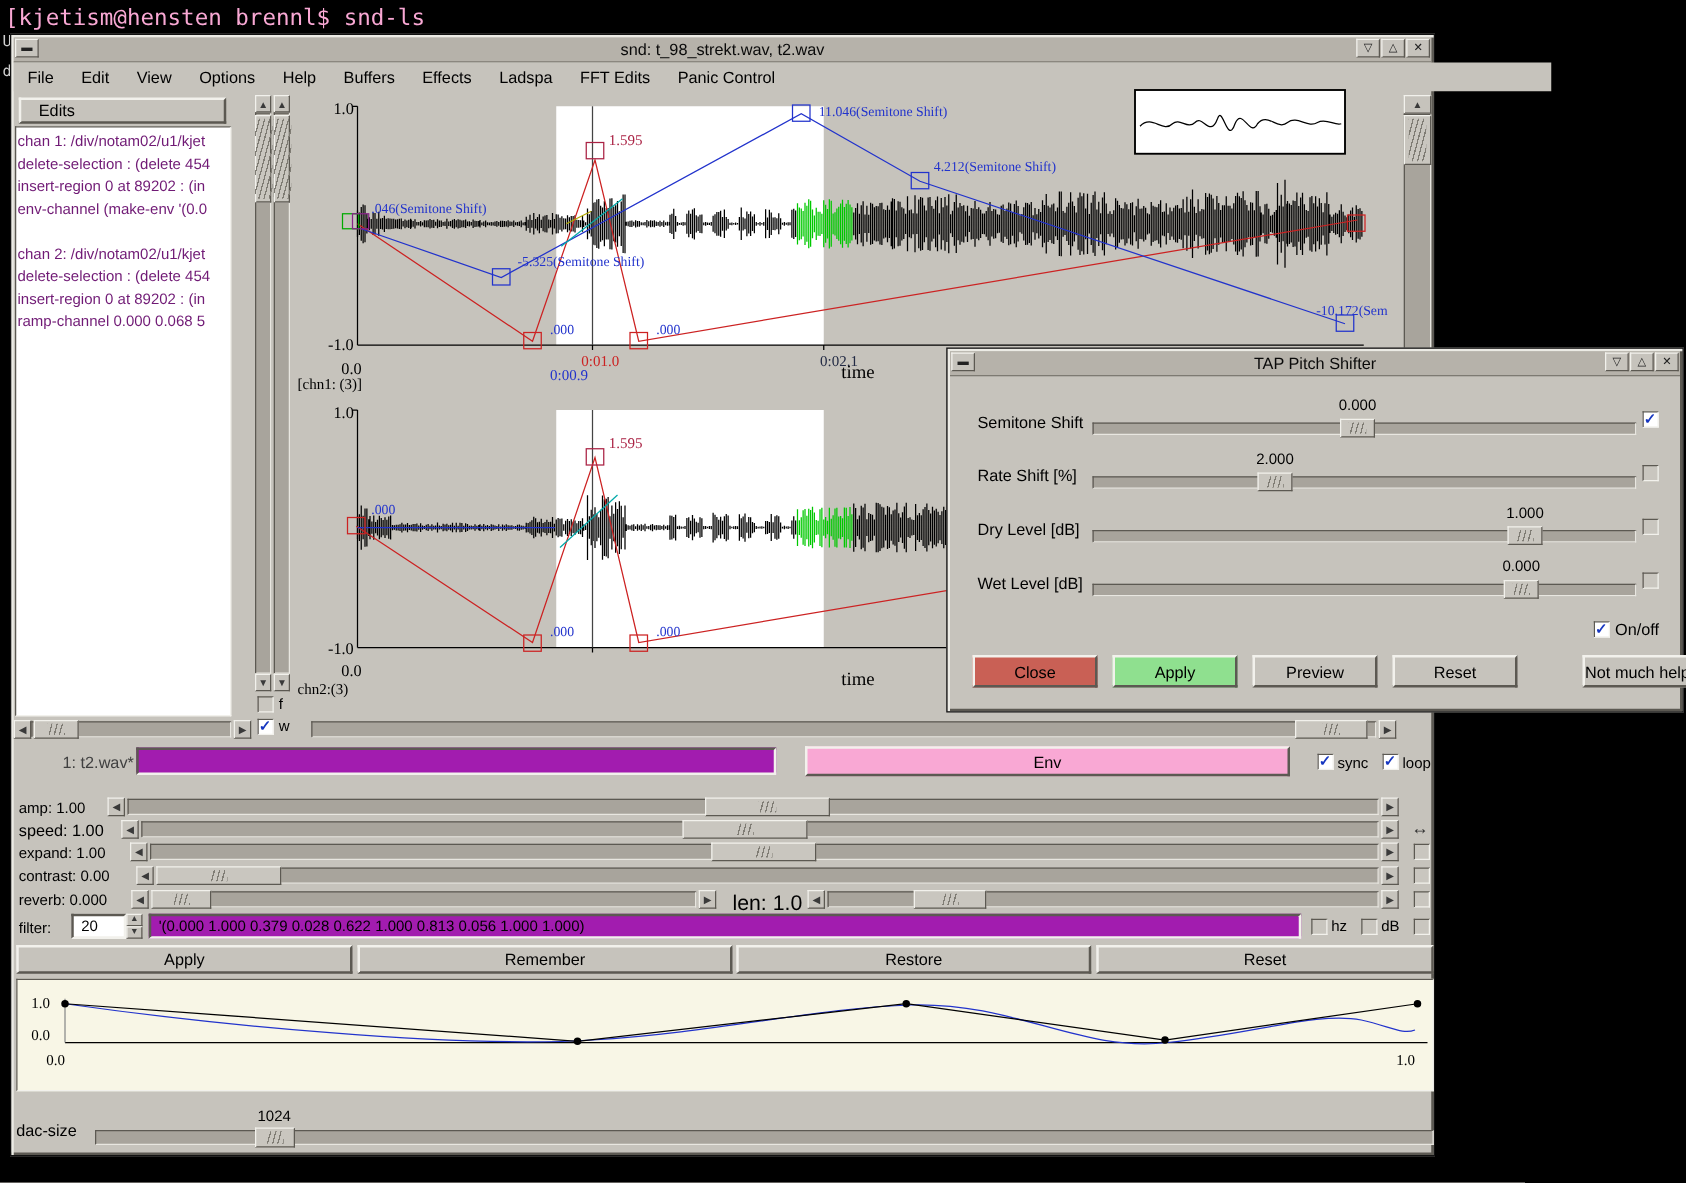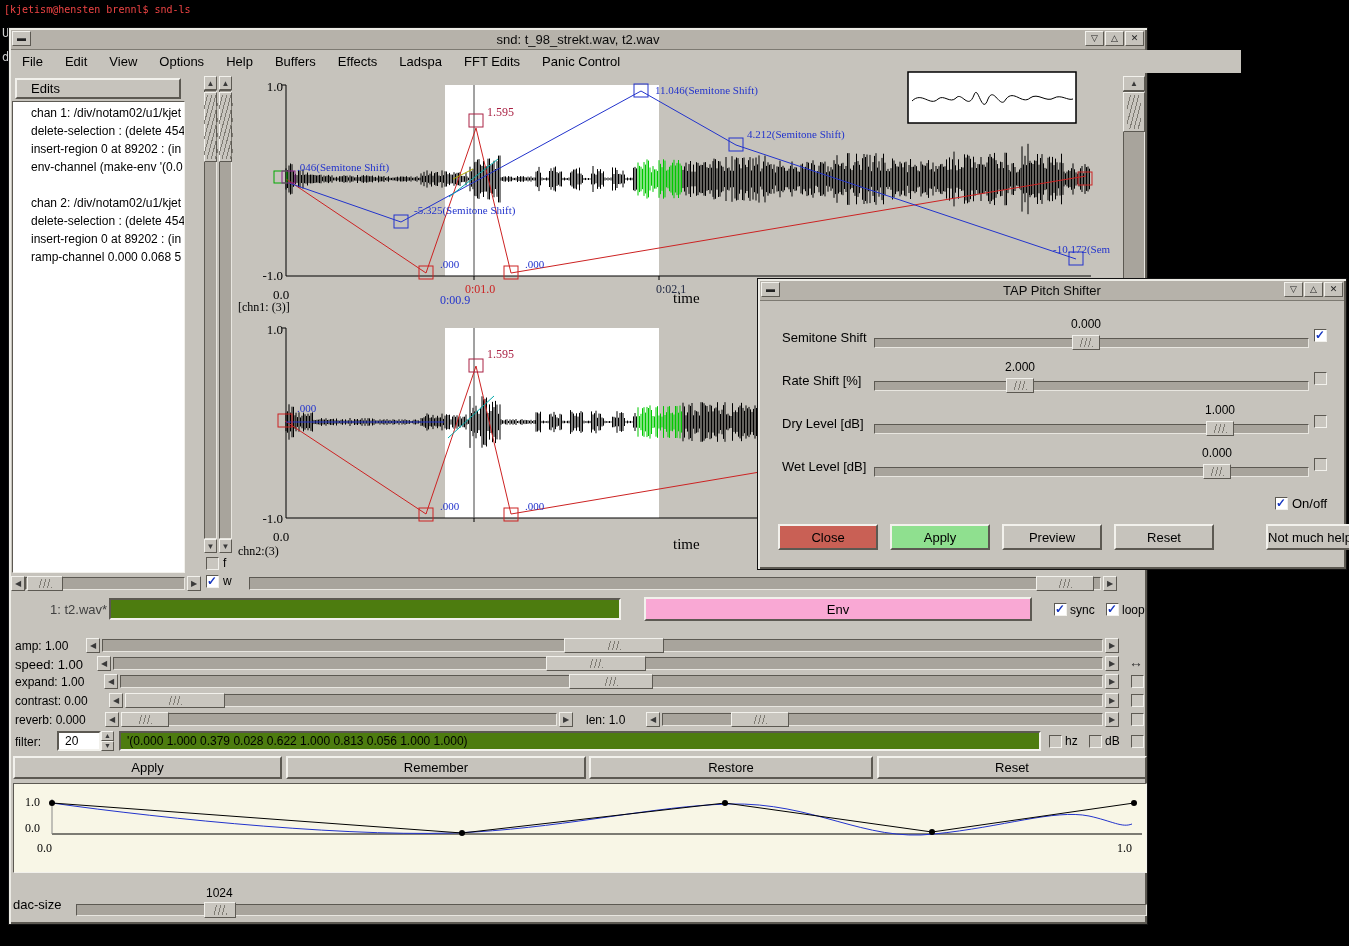--- a/index.html
+++ b/index.html
@@ -10,43 +10,43 @@
     border:1px solid #111;box-shadow:inset 2px 2px 0 #ecebe5, inset -2px -2px 0 #5c5952;box-sizing:border-box;}
   .titlebar{position:absolute;background:#b6b2aa;border-bottom:1px solid #7d7a72;}
   .tb-title{position:absolute;width:100%;text-align:center;font-size:13px;color:#0a0a0a;line-height:19px;}
   .tbtn{position:absolute;width:19px;height:15px;background:#c6c3bc;border:1px solid;
     border-color:#f2f1ec #5c5952 #5c5952 #f2f1ec;box-sizing:border-box;font-size:9px;
     text-align:center;line-height:13px;color:#222;}
   .menubar{position:absolute;display:flex;align-items:center;background:#c6c3bc;}
   .menu-item{padding:0 11px;font-size:13px;color:#000;white-space:nowrap;}
   .btn{position:absolute;background:#c6c3bc;border:2px solid;border-color:#f2f1ec #5c5952 #5c5952 #f2f1ec;
     box-sizing:border-box;display:flex;align-items:center;justify-content:center;font-size:13px;color:#000;}
-  .field{position:absolute;background:#4d7c0f;border:2px solid;border-color:#5c5952 #f2f1ec #f2f1ec #5c5952;
+  .field{position:absolute;background:#a21caf;border:2px solid;border-color:#5c5952 #f2f1ec #f2f1ec #5c5952;
     box-sizing:border-box;font-size:12px;color:#000;padding:1px 6px;white-space:nowrap;overflow:hidden;}
   .trough{position:absolute;background:#a8a49c;border:1px solid;border-color:#5c5952 #e8e6e0 #e8e6e0 #5c5952;box-sizing:border-box;}
   .thumb{position:absolute;background:#c9c6bf;border:1px solid;border-color:#f2f1ec #5c5952 #5c5952 #f2f1ec;box-sizing:border-box;}
   .thumb::after{content:"";position:absolute;top:2px;bottom:2px;left:50%;width:14px;transform:translateX(-50%);
     background:repeating-linear-gradient(105deg,transparent 0 3px,#7f7c74 3px 4px);}
   .arrow{position:absolute;background:#c6c3bc;border:1px solid;border-color:#f2f1ec #5c5952 #5c5952 #f2f1ec;
     box-sizing:border-box;font-size:8px;color:#3a3a3a;text-align:center;line-height:13px;}
   .cb{position:absolute;width:13px;height:13px;background:#c9c6bf;border:1px solid;
     border-color:#5c5952 #f2f1ec #f2f1ec #5c5952;box-sizing:border-box;}
   .cb.on{background:#fff;}
   .cb.on::after{content:"✓";position:absolute;left:0;top:-2px;font-size:12px;font-weight:bold;color:#1636c0;}
   .lbl{position:absolute;font-size:13px;color:#000;white-space:nowrap;}
   .axis{position:absolute;font-family:"Liberation Serif",serif;font-size:13px;color:#000;white-space:nowrap;}
   .ann{position:absolute;font-family:"Liberation Serif",serif;font-size:11px;color:#000;white-space:nowrap;}
-  .list-item{height:18px;line-height:18px;font-size:12px;padding-left:18px;white-space:nowrap;overflow:hidden;color:#000000;}
+  .list-item{height:18px;line-height:18px;font-size:12px;padding-left:1px;white-space:nowrap;overflow:hidden;color:#701a75;}
   #edits-list{position:absolute;left:3px;top:73px;width:173px;height:472px;background:#fff;
     border:1px solid;border-color:#5c5952 #f2f1ec #f2f1ec #5c5952;box-sizing:border-box;padding-top:2px;}
   #env-editor{position:absolute;left:4px;top:755px;width:1134px;height:90px;background:#f8f6e6;
     border:1px solid;border-color:#5c5952 #f2f1ec #f2f1ec #5c5952;box-sizing:border-box;}
   #dialog{position:absolute;left:757px;top:278px;width:590px;height:292px;background:#c6c3bc;
     border:1px solid #111;box-shadow:inset 2px 2px 0 #ecebe5, inset -2px -2px 0 #5c5952;box-sizing:border-box;z-index:10;}
-  .term{position:absolute;color:#ef4444;font-family:"DejaVu Sans Mono",monospace;font-size:10px;white-space:pre;}
+  .term{position:absolute;color:#f9a8d4;font-family:"DejaVu Sans Mono",monospace;font-size:18px;white-space:pre;}
 </style>
 </head>
 <body>
 
 <div class="term" style="left:4px;top:4px;">[kjetism@hensten brennl$ snd-ls</div>
 <div class="term" style="left:2px;top:26px;font-size:12px;color:#cfcfcf;">U</div>
 <div class="term" style="left:2px;top:50px;font-size:12px;color:#cfcfcf;">d</div>
 
 <div id="main-window">
 
@@ -222,21 +222,21 @@
   <div class="trough" style="left:116px;top:666px;width:978px;height:13px;"></div>
   <div class="thumb" style="left:116px;top:665px;width:100px;height:15px;"></div>
   <div class="arrow" style="left:1096px;top:665px;width:14px;height:15px;">▶</div>
   <div class="cb" style="left:1122px;top:666px;"></div>
 
   <div class="lbl" style="left:6px;top:685px;font-size:12px;">reverb: 0.000</div>
   <div class="arrow" style="left:96px;top:684px;width:14px;height:15px;">◀</div>
   <div class="trough" style="left:112px;top:685px;width:436px;height:13px;"></div>
   <div class="thumb" style="left:112px;top:684px;width:48px;height:15px;"></div>
   <div class="arrow" style="left:550px;top:684px;width:14px;height:15px;">▶</div>
-  <div class="lbl" style="left:577px;top:685px;font-size:12px;">len: 1.0</div>
+  <div class="lbl" style="left:577px;top:685px;font-size:17px;">len: 1.0</div>
   <div class="arrow" style="left:637px;top:684px;width:14px;height:15px;">◀</div>
   <div class="trough" style="left:653px;top:685px;width:441px;height:13px;"></div>
   <div class="thumb" style="left:722px;top:684px;width:58px;height:15px;"></div>
   <div class="arrow" style="left:1096px;top:684px;width:14px;height:15px;">▶</div>
   <div class="cb" style="left:1122px;top:685px;"></div>
 
   <div class="lbl" style="left:6px;top:707px;font-size:12px;">filter:</div>
   <div class="field" style="left:48px;top:703px;width:44px;height:20px;background:#fff;">20</div>
   <div class="arrow" style="left:92px;top:703px;width:13px;height:10px;font-size:7px;line-height:8px;">▲</div>
   <div class="arrow" style="left:92px;top:713px;width:13px;height:10px;font-size:7px;line-height:8px;">▼</div>

